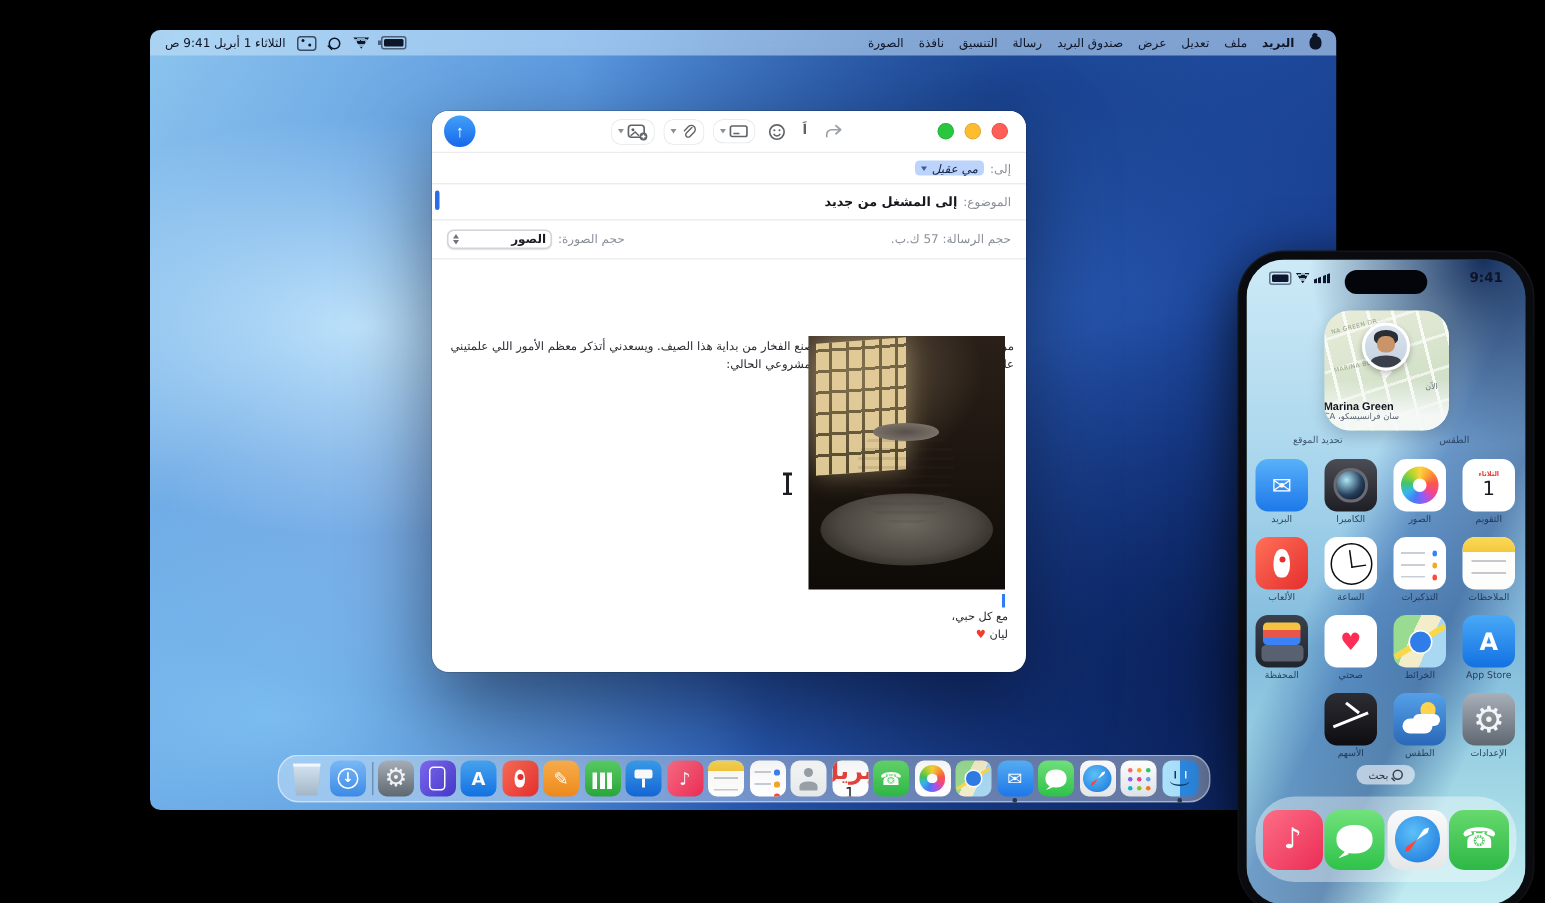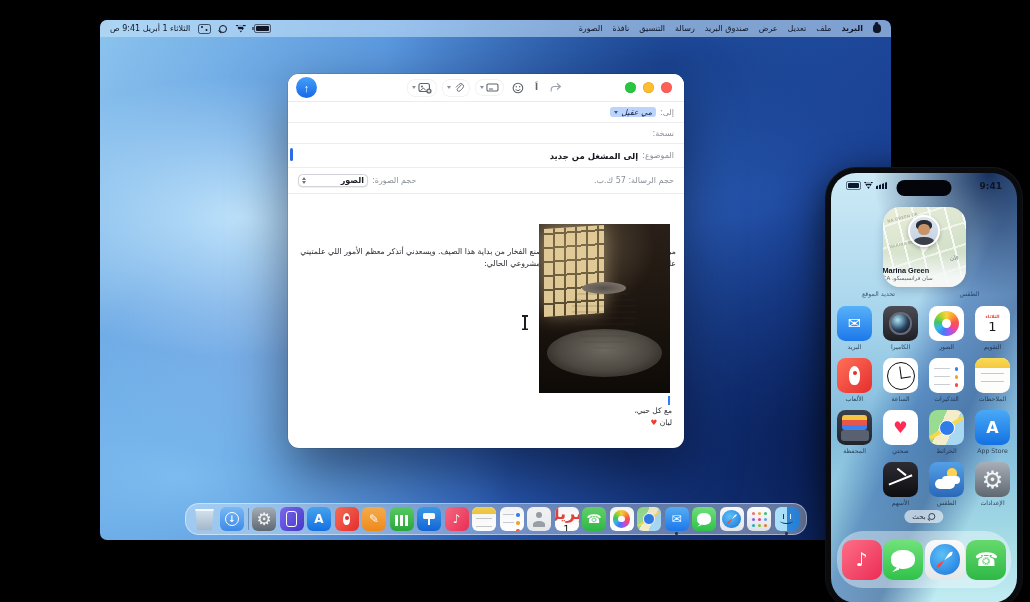--- a/index.html
+++ b/index.html
@@ -556,23 +556,20 @@
       </div>
     </div>
 
     <div class="mw-row">
       <span class="lbl">إلى:</span>
       <span class="token">
         <span>مي عقيل</span>
         <i class="tok-chev"></i>
       </span>
     </div>
-    <div class="mw-row">
-      <span class="lbl">نسخة:</span>
-    </div>
     <div class="mw-row row-subject">
       <span class="lbl">الموضوع:</span>
       <span class="subj">إلى المشغل من جديد</span>
       <span class="focus-bar"></span>
     </div>
     <div class="mw-row row-sizes">
       <span class="lbl">حجم الرسالة: 57 ك.ب.</span>
       <span class="img-size">
         <span class="lbl">حجم الصورة:</span>
         <span class="select">

